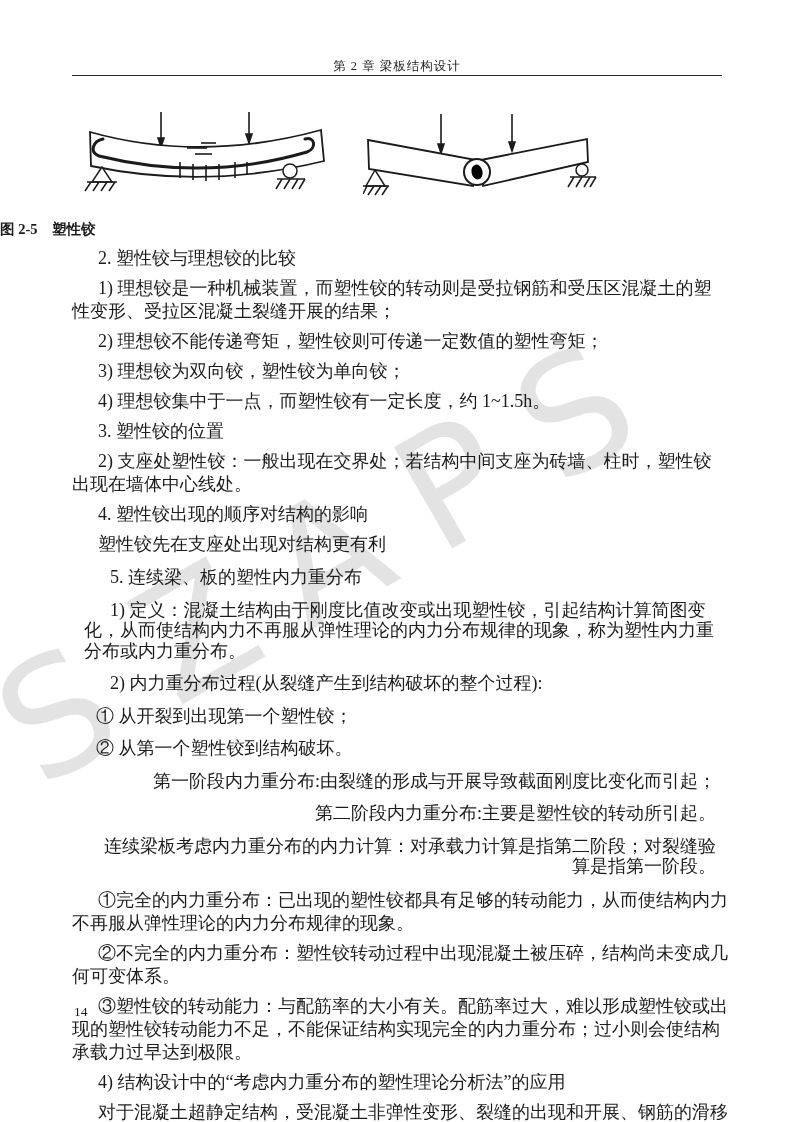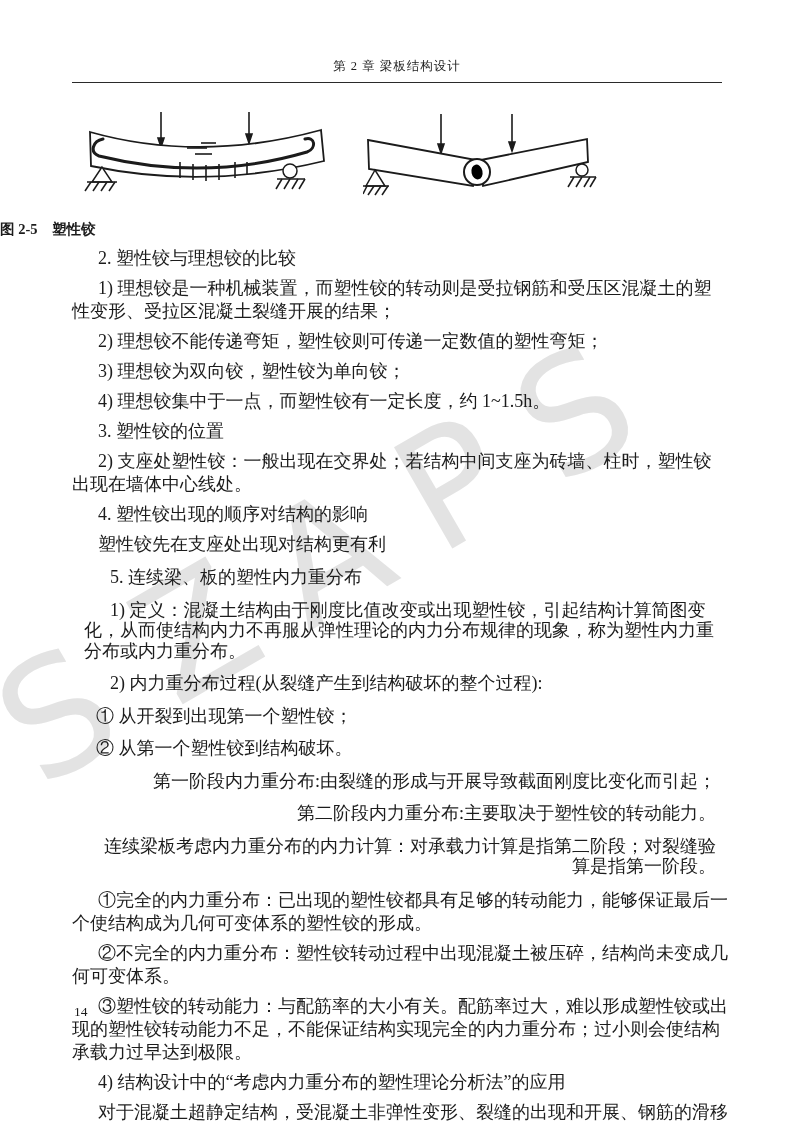--- a/index.html
+++ b/index.html
@@ -10,21 +10,21 @@
     background:#ffffff;
     font-family:"Liberation Serif","DejaVu Serif",serif;
     color:#1c1c1c;
     overflow:hidden;
   }
   
   .header{
     position:absolute;left:72px;top:58px;width:650px;
     text-align:center;
     border-bottom:1.5px solid #2a2a2a;
-    padding-bottom:7px;
+    padding-bottom:0;
     font-size:12.5px;
     letter-spacing:1px;
   }
   
   .watermark{
     position:absolute;
     width:660px;
     text-align:center;
     font-family:"DejaVu Sans","Liberation Sans",sans-serif;
     font-size:160px;
@@ -154,23 +154,23 @@
       <div class="para normal">3. 塑性铰的位置</div>
       <div class="para normal">2) 支座处塑性铰：一般出现在交界处；若结构中间支座为砖墙、柱时，塑性铰出现在墙体中心线处。</div>
       <div class="para normal">4. 塑性铰出现的顺序对结构的影响</div>
       <div class="para normal">塑性铰先在支座处出现对结构更有利</div>
       <div class="para tight tight-first">5. 连续梁、板的塑性内力重分布</div>
       <div class="para tight">1) 定义：混凝土结构由于刚度比值改变或出现塑性铰，引起结构计算简图变化，从而使结构内力不再服从弹性理论的内力分布规律的现象，称为塑性内力重分布或内力重分布。</div>
       <div class="para tight">2) 内力重分布过程(从裂缝产生到结构破坏的整个过程):</div>
       <div class="para tight sub">① 从开裂到出现第一个塑性铰；</div>
       <div class="para tight sub">② 从第一个塑性铰到结构破坏。</div>
       <div class="para tight flush">第一阶段内力重分布:由裂缝的形成与开展导致截面刚度比变化而引起；</div>
-      <div class="para tight flush">第二阶段内力重分布:主要取决于塑性铰的转动能力。</div>
+      <div class="para tight flush">第二阶段内力重分布:主要是塑性铰的转动所引起。</div>
       <div class="para tight flush">连续梁板考虑内力重分布的内力计算：对承载力计算是指第二阶段；对裂缝验算是指第一阶段。</div>
-      <div class="para normal">①完全的内力重分布：已出现的塑性铰都具有足够的转动能力，能够保证最后一个使结构成为几何可变体系的塑性铰的形成。</div>
+      <div class="para normal">①完全的内力重分布：已出现的塑性铰都具有足够的转动能力，从而使结构内力不再服从弹性理论的内力分布规律的现象。</div>
       <div class="para normal">②不完全的内力重分布：塑性铰转动过程中出现混凝土被压碎，结构尚未变成几何可变体系。</div>
       <div class="para normal">③塑性铰的转动能力：与配筋率的大小有关。配筋率过大，难以形成塑性铰或出现的塑性铰转动能力不足，不能保证结构实现完全的内力重分布；过小则会使结构承载力过早达到极限。</div>
       <div class="para normal">4) 结构设计中的“考虑内力重分布的塑性理论分析法”的应用</div>
       <div class="para normal">对于混凝土超静定结构，受混凝土非弹性变形、裂缝的出现和开展、钢筋的滑移和屈服、塑性铰的形</div>
     </div>
 
   <div class="page-num">14</div>
 
 </div>
 

